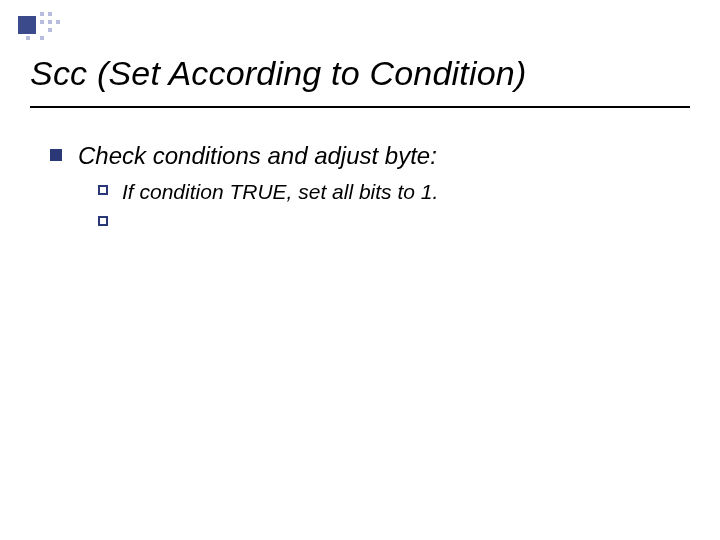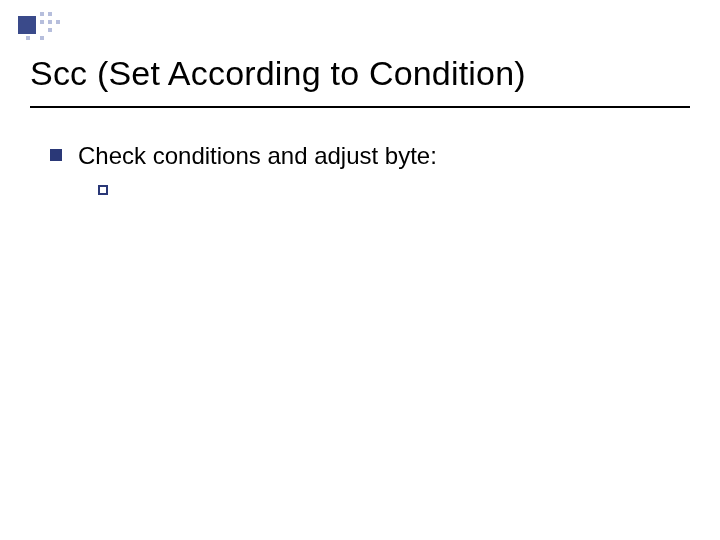--- a/index.html
+++ b/index.html
@@ -10,20 +10,21 @@
     background: #ffffff;
     font-family: Arial, Helvetica, sans-serif;
     color: #000;
     overflow: hidden;
   }
   .slide {
     position: relative;
     width: 720px;
     height: 540px;
     box-sizing: border-box;
+    font-style: italic;
   }
   .corner-decor {
     position: absolute;
     top: 10px;
     left: 18px;
     width: 62px;
     height: 30px;
   }
   .corner-decor .big {
     position: absolute;
@@ -117,20 +118,21 @@
   <div class="title">Scc (Set According to Condition)</div>
   <div class="title-rule"></div>
 
   <div class="body">
     <div class="lvl1">
       <span class="bullet-square"></span>
       <span>Check conditions and adjust byte:</span>
       <div class="sub">
         <div class="lvl2">
           <span class="bullet-outline"></span>
+          <span>If condition TRUE, set all bits to 1.</span>
         </div>
         <div class="lvl2">
           <span class="bullet-outline"></span>
         </div>
       </div>
     </div>
   </div>
 
 </div>
 

